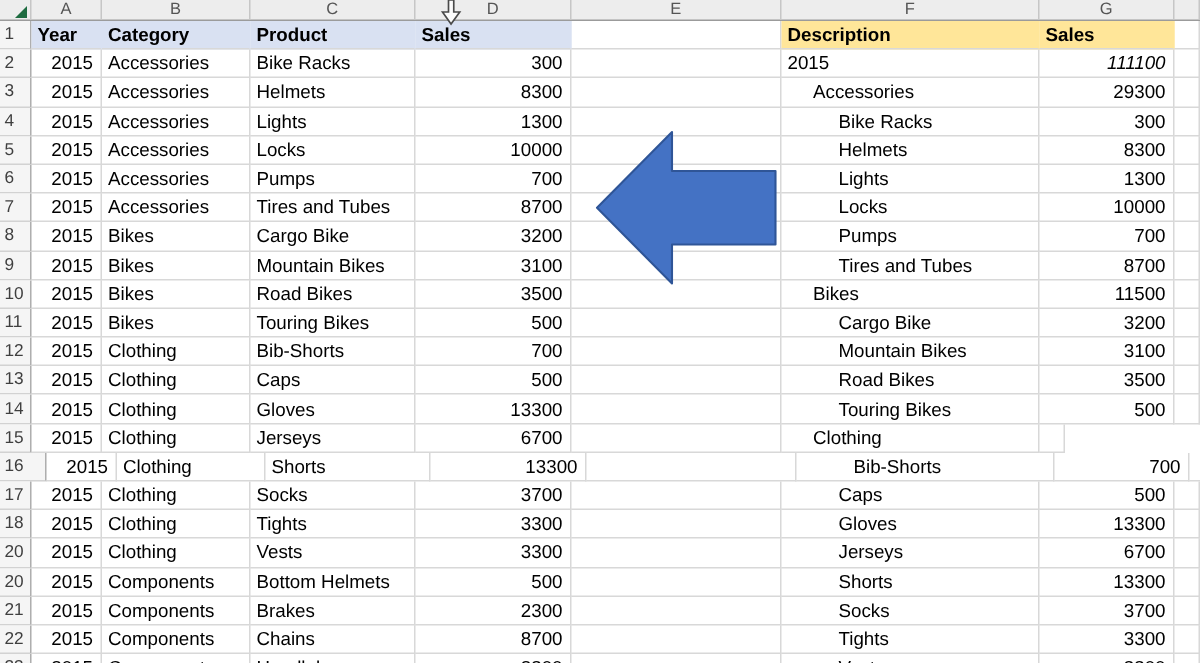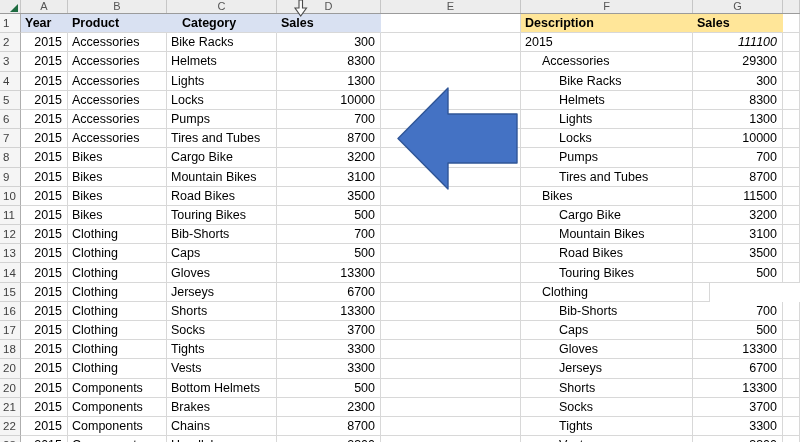--- a/index.html
+++ b/index.html
@@ -53,22 +53,22 @@
       <div class="colhdr" style="width: 172px;">F</div>
       <div class="colhdr" style="width: 90px;">G</div>
       <div class="colhdr" style="width: 17px;"></div>
     </div>
 
   <div id="grid-body">
 
   <div class="row">
         <div class="rowhdr" style="width: 21px;">1</div>
         <div class="c hdr-blue" style="width: 47px;">Year</div>
+        <div class="c hdr-blue" style="width: 99px;">Category</div>
         <div class="c hdr-blue" style="width: 110px;">Product</div>
-        <div class="c hdr-blue" style="width: 99px;">Category</div>
         <div class="c hdr-blue" style="width: 104px;">Sales</div>
         <div class="c" style="width: 140px;"></div>
         <div class="c hdr-gold" style="width: 172px;">Description</div>
         <div class="c hdr-gold" style="width: 90px;">Sales</div>
         <div class="c" style="width: 17px;"></div>
       </div>
       <div class="row">
         <div class="rowhdr" style="width: 21px;">2</div>
         <div class="c num" style="width: 47px;">2015</div>
         <div class="c" style="width: 99px;">Accessories</div>
@@ -215,21 +215,21 @@
         <div class="rowhdr" style="width: 21px;">15</div>
         <div class="c num" style="width: 47px;">2015</div>
         <div class="c" style="width: 99px;">Clothing</div>
         <div class="c" style="width: 110px;">Jerseys</div>
         <div class="c num" style="width: 104px;">6700</div>
         <div class="c" style="width: 140px;"></div>
         <div class="c ind1" style="width: 172px;">Clothing</div>
         <div class="c" style="width: 17px;"></div>
       </div>
       <div class="row">
-        <div class="rowhdr" style="width: 21px;">16</div>
+        <div class="rowhdr" style="width: 31px;">16</div>
         <div class="c num" style="width: 47px;">2015</div>
         <div class="c" style="width: 99px;">Clothing</div>
         <div class="c" style="width: 110px;">Shorts</div>
         <div class="c num" style="width: 104px;">13300</div>
         <div class="c" style="width: 140px;"></div>
         <div class="c ind2" style="width: 172px;">Bib-Shorts</div>
         <div class="c num" style="width: 90px;">700</div>
         <div class="c" style="width: 17px;"></div>
       </div>
       <div class="row">

